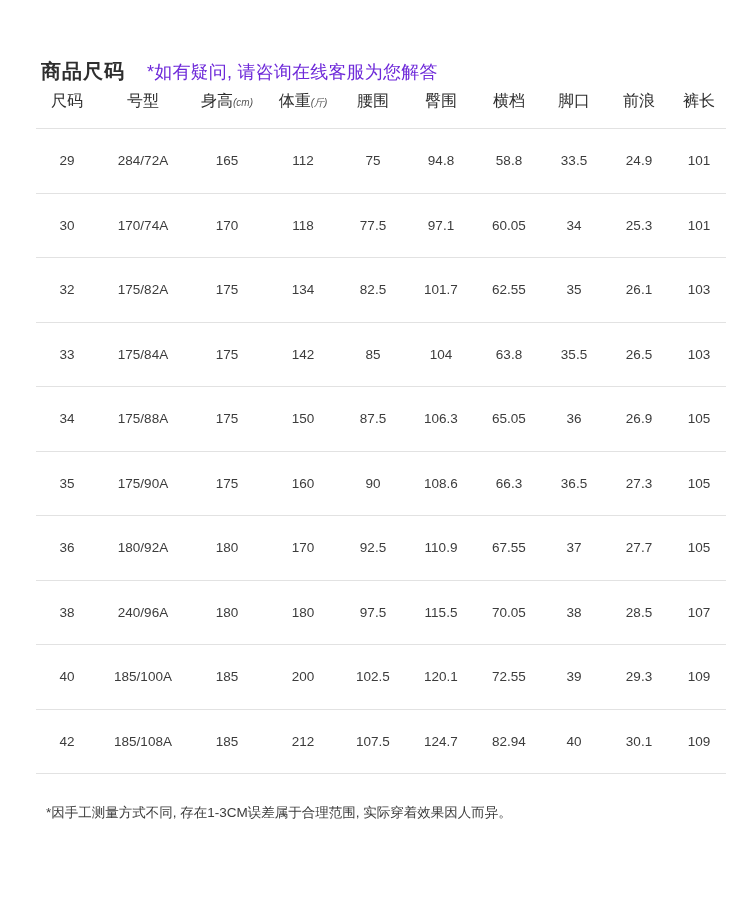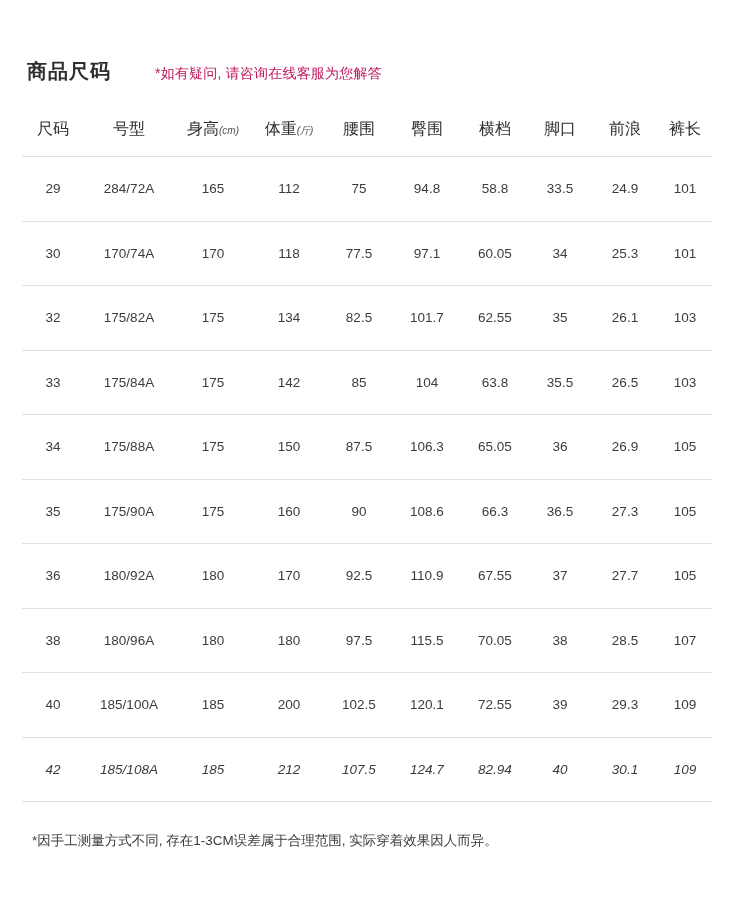--- a/index.html
+++ b/index.html
@@ -12,43 +12,42 @@
     background: #ffffff;
     font-family: "Liberation Sans", sans-serif;
     color: #3a3a3a;
     -webkit-font-smoothing: antialiased;
   }
   .page {
     position: relative;
     width: 594px;
     height: 914px;
     box-sizing: border-box;
-    padding: 0 22px;
+    padding: 0 36px;
   }
   .header {
     display: flex;
     align-items: baseline;
     padding-top: 58px;
     padding-left: 5px;
   }
   .title {
     font-size: 20px;
     font-weight: bold;
     color: #2e2e2e;
     letter-spacing: 1px;
   }
   .note {
-    font-size: 14px;
-    color: #be185d;
-    margin-left: 44px;
+    font-size: 18px;
+    color: #6d28d9;
+    margin-left: 22px;
     letter-spacing: 0.2px;
   }
   table.size-table {
     width: 690px;
-    margin-top: 28px;
     border-collapse: collapse;
     table-layout: fixed;
   }
   table.size-table th {
     font-size: 16px;
     font-weight: normal;
     color: #2e2e2e;
     padding: 6px 0 16px 0;
     text-align: center;
     vertical-align: baseline;
@@ -57,21 +56,20 @@
     font-size: 10px;
     color: #555;
     vertical-align: baseline;
     font-style: italic;
   }
   table.size-table tbody tr {
     border-top: 1px solid #e2e2e2;
   }
   table.size-table tbody tr:last-child {
     border-bottom: 1px solid #e2e2e2;
-    font-style: italic;
   }
   table.size-table td {
     font-size: 13.5px;
     color: #3c3c3c;
     text-align: center;
     height: 61.5px;
     vertical-align: middle;
   }
   
   col.c0 { width: 62px; }
@@ -210,21 +208,21 @@
         <td>170</td>
         <td>92.5</td>
         <td>110.9</td>
         <td>67.55</td>
         <td>37</td>
         <td>27.7</td>
         <td>105</td>
       </tr>
       <tr>
         <td>38</td>
-        <td>180/96A</td>
+        <td>240/96A</td>
         <td>180</td>
         <td>180</td>
         <td>97.5</td>
         <td>115.5</td>
         <td>70.05</td>
         <td>38</td>
         <td>28.5</td>
         <td>107</td>
       </tr>
       <tr>

